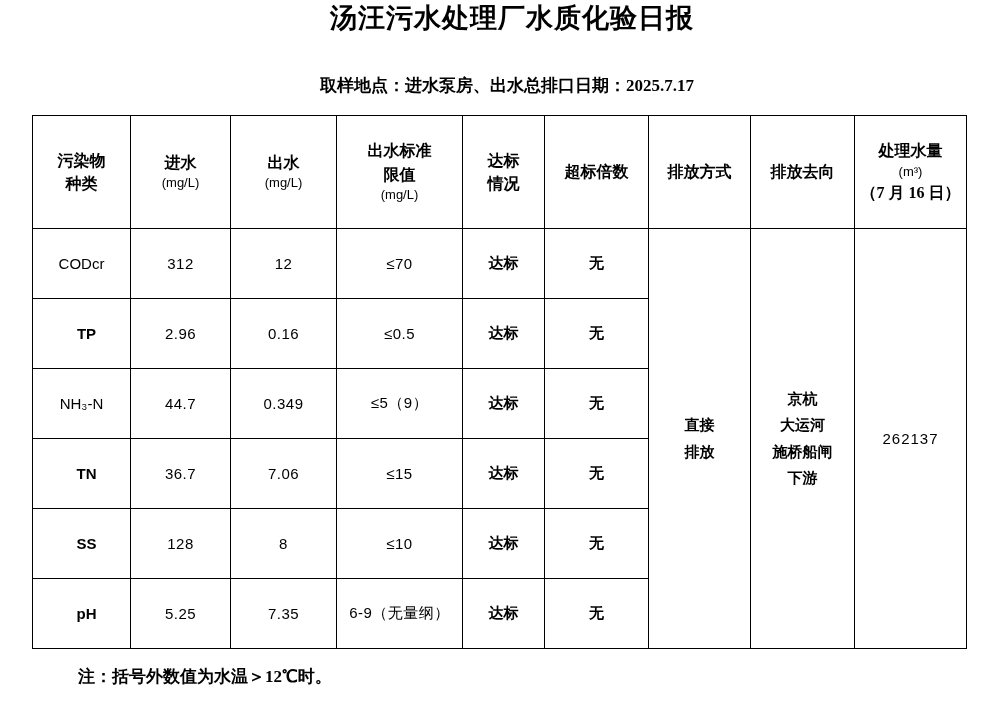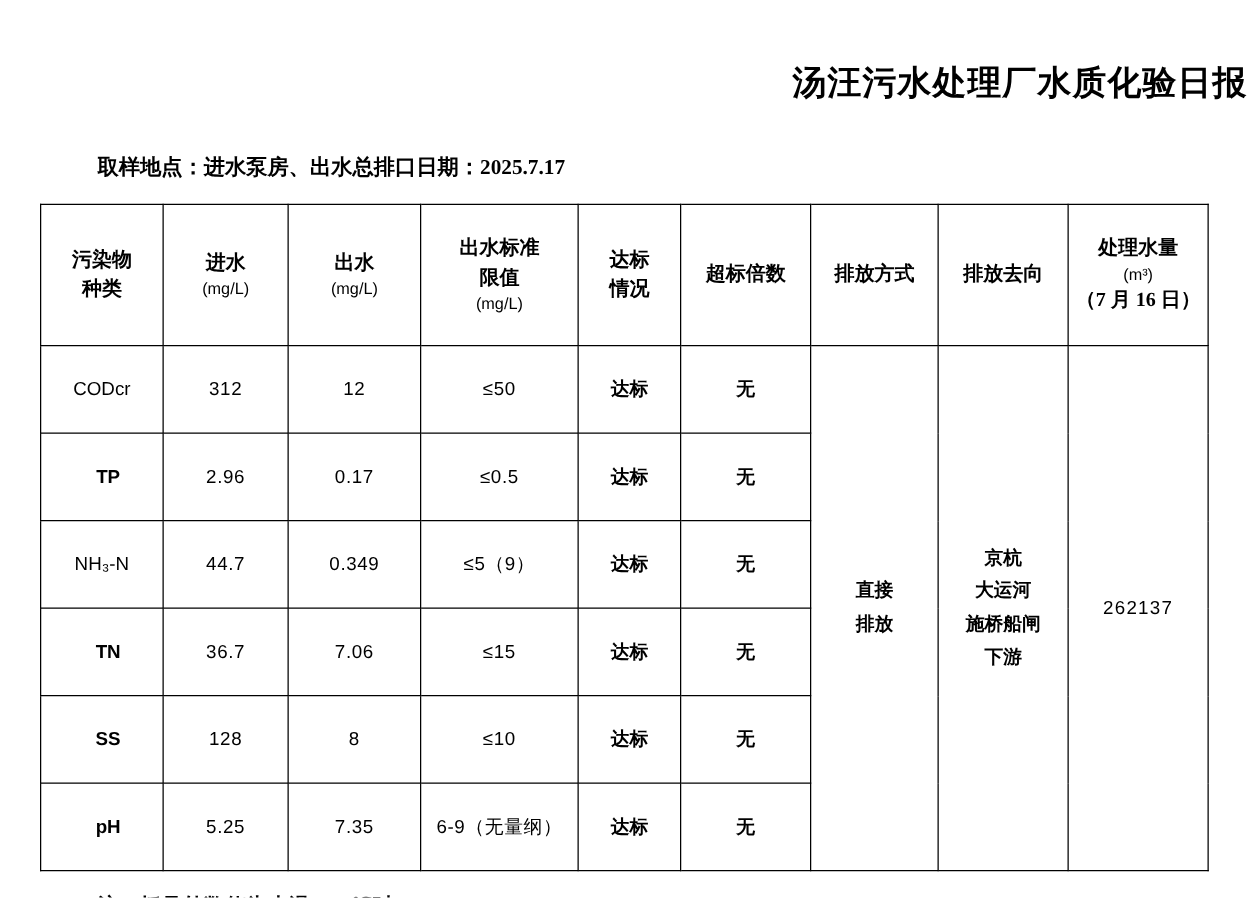--- a/index.html
+++ b/index.html
@@ -14,31 +14,30 @@
     color: #000000;
     overflow: hidden;
   }
   .page {
     position: relative;
     width: 998px;
     height: 718px;
     box-sizing: border-box;
   }
   .doc-title {
-    text-align: right;
+    text-align: center;
     font-family: "Liberation Serif", serif;
     font-weight: bold;
     font-size: 27px;
     letter-spacing: 1px;
-    margin-top: 48px;
     padding-left: 26px;
   }
   .meta-row {
     display: flex;
-    justify-content: flex-start;
+    justify-content: center;
     align-items: baseline;
     margin: 38px 34px 0 78px;
     font-size: 17px;
     font-weight: bold;
     font-family: "Liberation Serif", serif;
   }
   .meta-left { white-space: nowrap; }
   .meta-right { white-space: nowrap; margin-right: 28px; }
   .table-wrap {
     margin: 18px 32px 0 32px;
@@ -177,39 +176,39 @@
             <span class="sub">(m³)</span>
             <span class="subb">（7 月 16 日）</span>
           </th>
         </tr>
       </thead>
       <tbody>
         <tr>
           <td class="pollutant-name">CODcr</td>
           <td class="cell-num">312</td>
           <td class="cell-num">12</td>
-          <td class="cell-num">≤50</td>
+          <td class="cell-num">≤70</td>
           <td class="cell-cn">达标</td>
           <td class="cell-cn">无</td>
           <td class="merged-vert" rowspan="6">
             <div>直接</div>
             <div>排放</div>
           </td>
           <td class="merged-vert" rowspan="6">
             <div>京杭</div>
             <div>大运河</div>
             <div>施桥船闸</div>
             <div>下游</div>
           </td>
           <td class="big-number" rowspan="6">262137</td>
         </tr>
         <tr>
           <td class="pollutant-name bold">TP</td>
           <td class="cell-num">2.96</td>
-          <td class="cell-num">0.17</td>
+          <td class="cell-num">0.16</td>
           <td class="cell-num">≤0.5</td>
           <td class="cell-cn">达标</td>
           <td class="cell-cn">无</td>
         </tr>
         <tr>
           <td class="pollutant-name">NH₃-N</td>
           <td class="cell-num">44.7</td>
           <td class="cell-num">0.349</td>
           <td class="cell-num">≤5（9）</td>
           <td class="cell-cn">达标</td>

